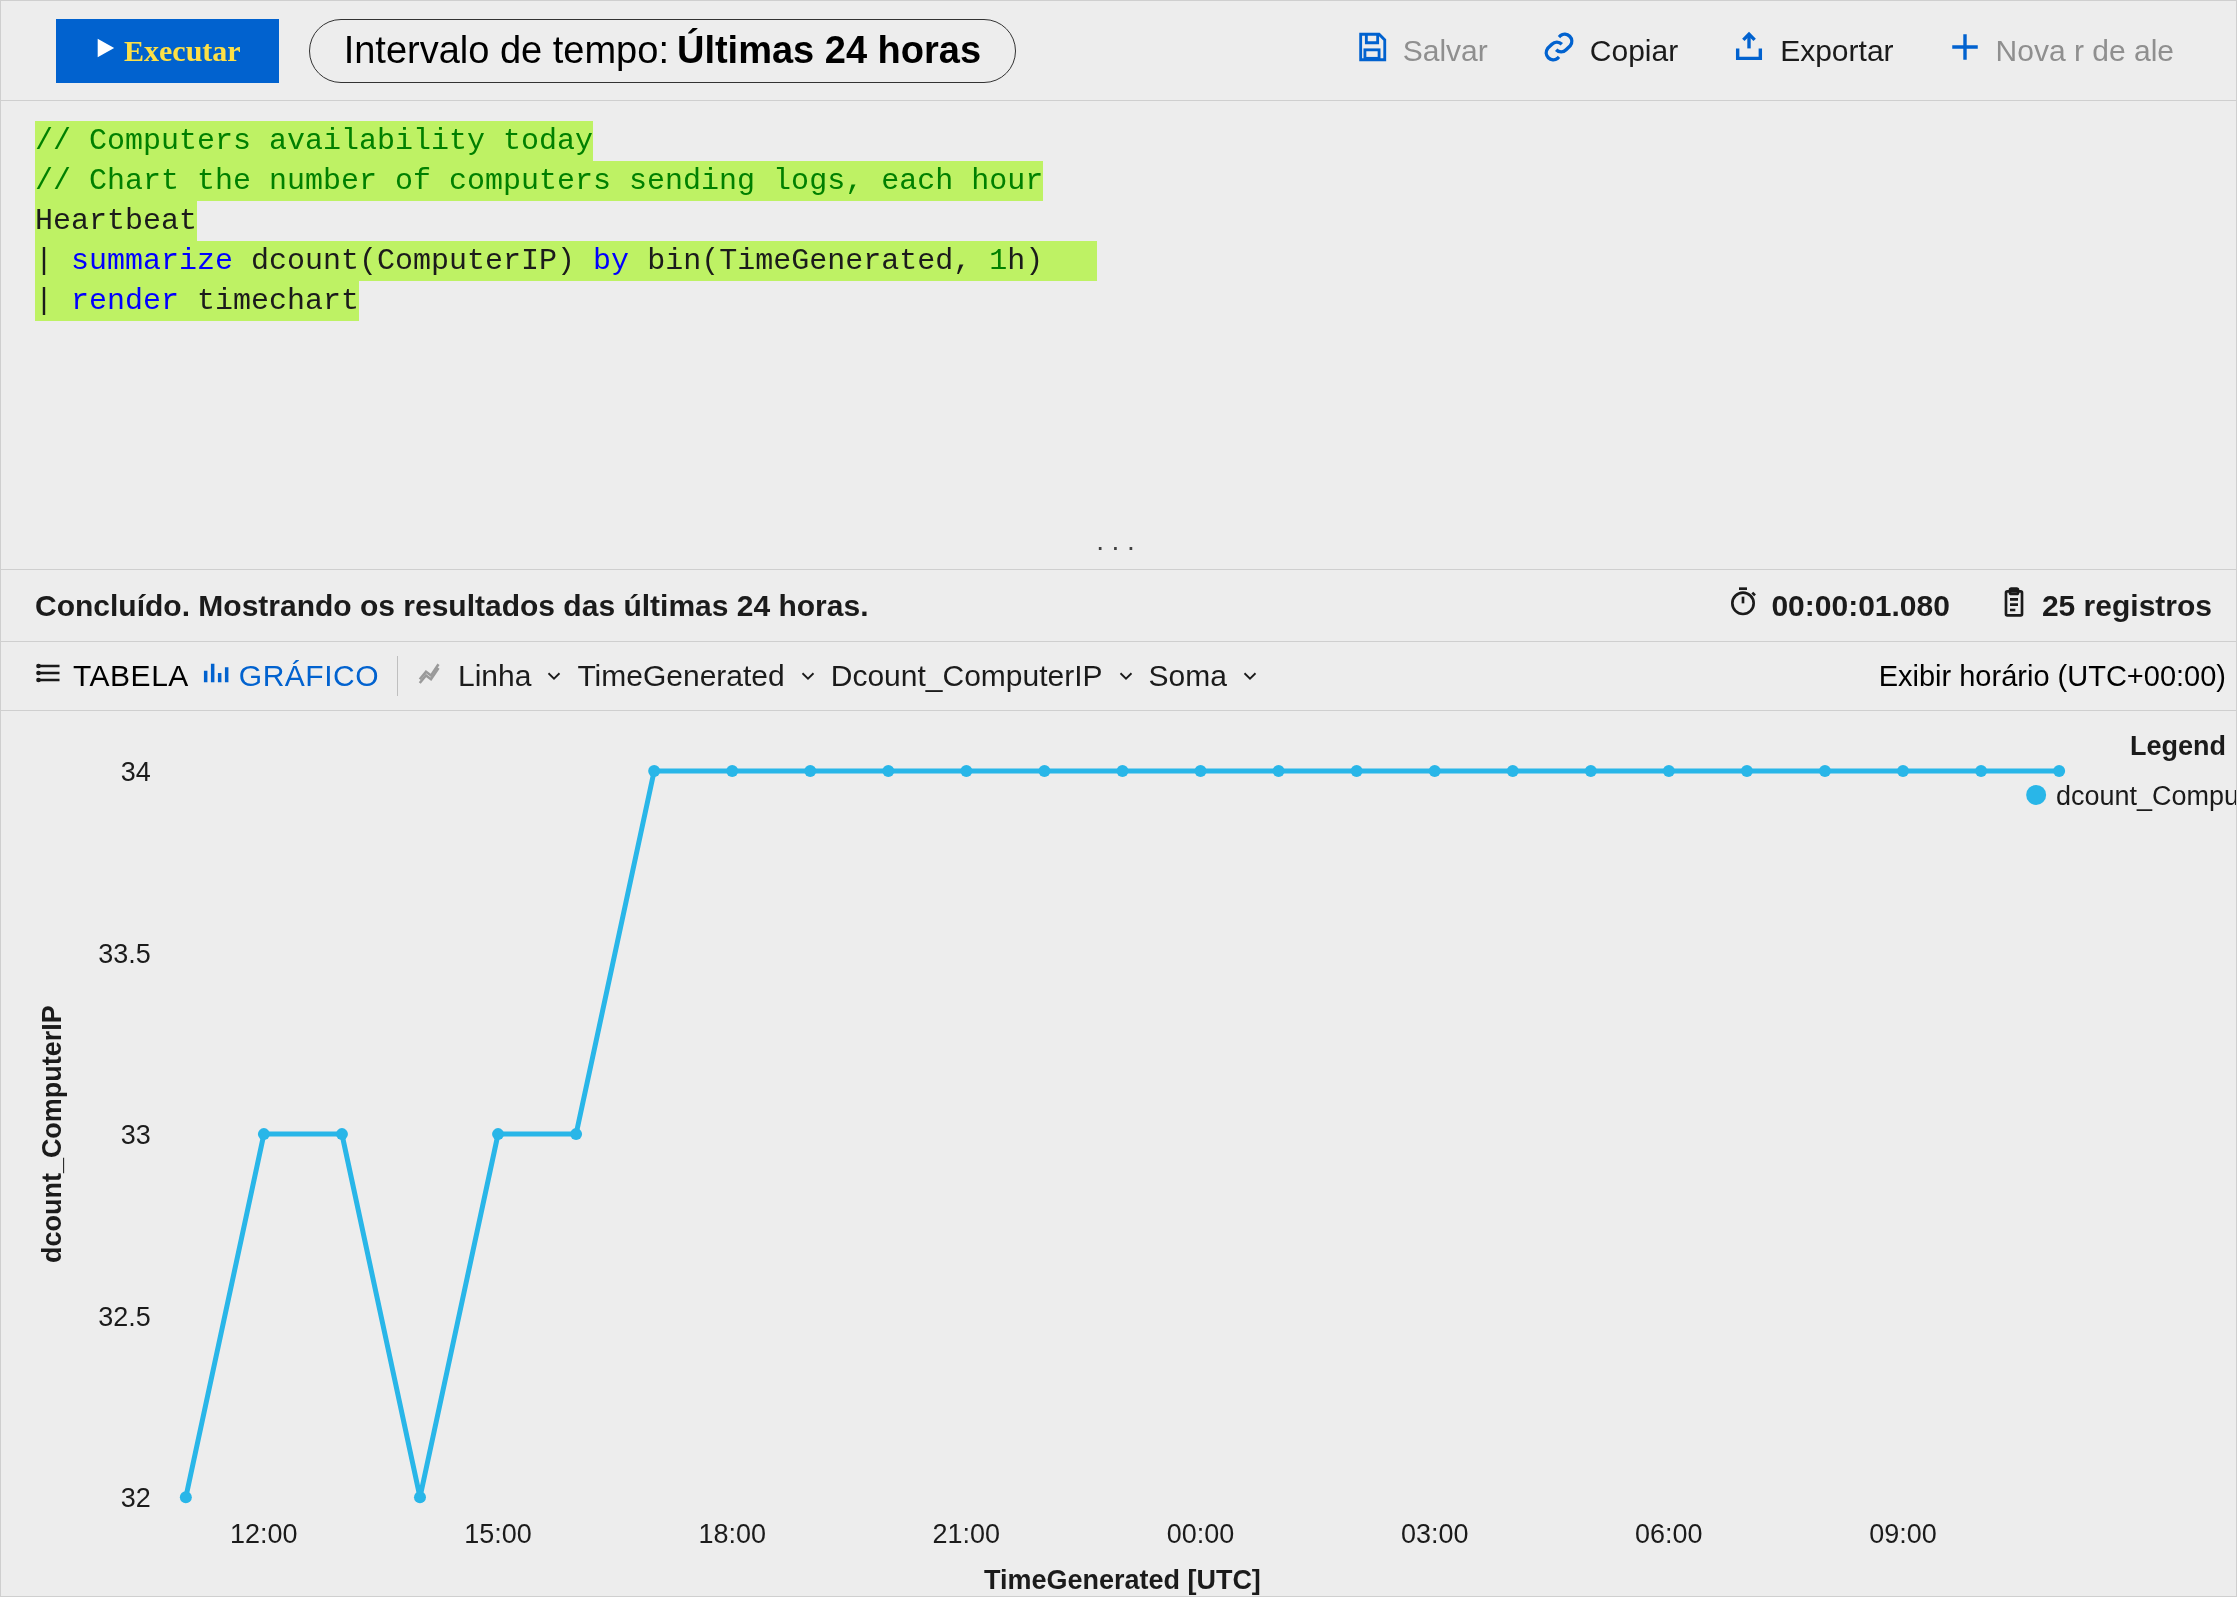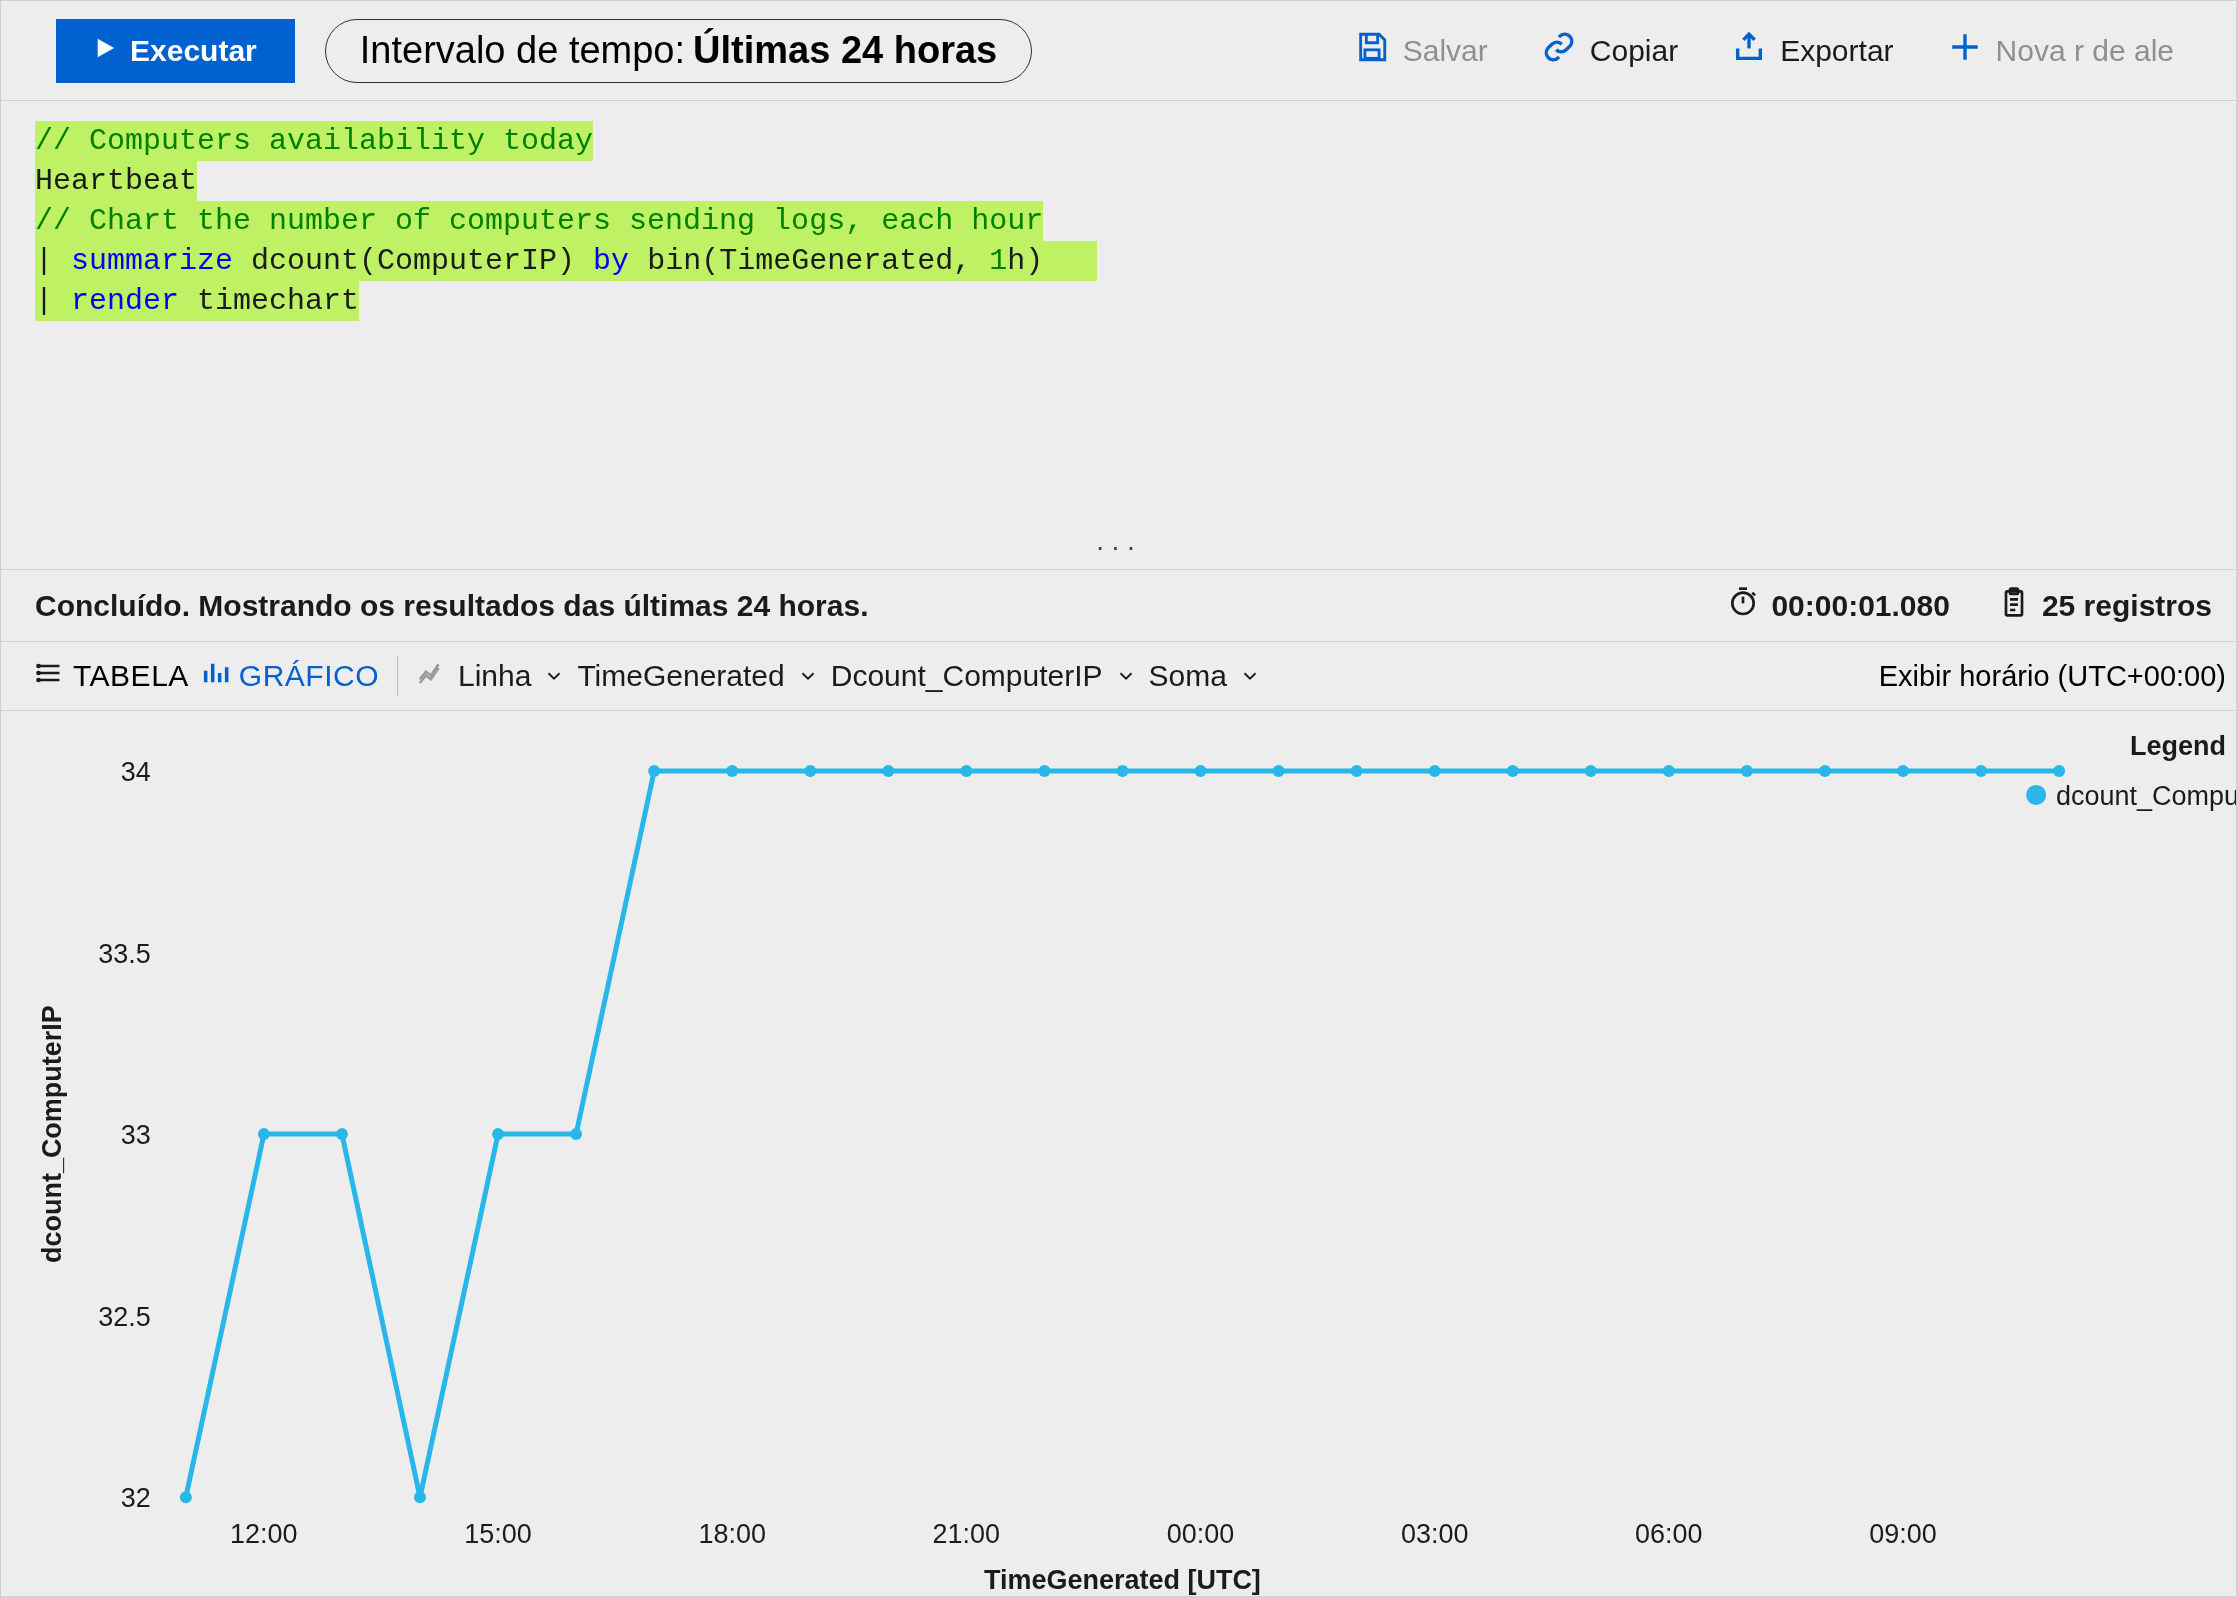--- a/index.html
+++ b/index.html
@@ -18,28 +18,29 @@
   
   .toolbar {
     height: 100px;
     display: flex; align-items: center;
     padding: 0 50px 0 55px;
     gap: 30px;
     border-bottom: 1px solid #cfcfcf;
   }
   .btn-run {
     background: #0162cf;
-    color: #ffffff;
+    color: #fde047;
     border: none;
     height: 64px;
     padding: 0 38px;
     font-size: 30px;
     font-weight: 600;
-    display: flex; align-items: center; gap: 14px;
-    cursor: pointer;
+    display: flex; align-items: center; gap: 8px;
+    cursor: pointer;
+    font-family: Liberation Serif, serif;
   }
   .btn-run svg { width: 22px; height: 26px; }
   .pill-time {
     border: 1px solid #323232;
     border-radius: 34px;
     height: 64px;
     padding: 0 34px;
     display: flex; align-items: center; gap: 8px;
     font-size: 38px;
     background: #ededed;
@@ -192,22 +193,22 @@
         <svg viewBox="0 0 24 24" stroke="#0162cf" stroke-width="2.4">
             <path d="M12 3v18M3 12h18"></path>
           </svg>
       </span>
       <span>Nova r de ale</span>
     </div>
   </div>
 
   <div class="editor" id="editor">
       <div class="row"><span class="line"><span class="cm">// Computers availability today</span></span></div>
+      <div class="row"><span class="line"><span class="cm">// Chart the number of computers sending logs, each hour</span></span></div>
       <div class="row"><span class="line">Heartbeat</span></div>
-      <div class="row"><span class="line"><span class="cm">// Chart the number of computers sending logs, each hour</span></span></div>
       <div class="row"><span class="line">| <span class="kw">summarize</span> dcount(ComputerIP) <span class="kw">by</span> bin(TimeGenerated, <span class="num">1</span>h)   </span></div>
       <div class="row"><span class="line">| <span class="kw">render</span> timechart</span></div>
     </div>
   <div class="splitter-dots">···</div>
 
   <div class="status-row">
     <span>Concluído. Mostrando os resultados das últimas 24 horas.</span>
     <div class="spacer"></div>
     <div class="status-right">
       <div class="block">

